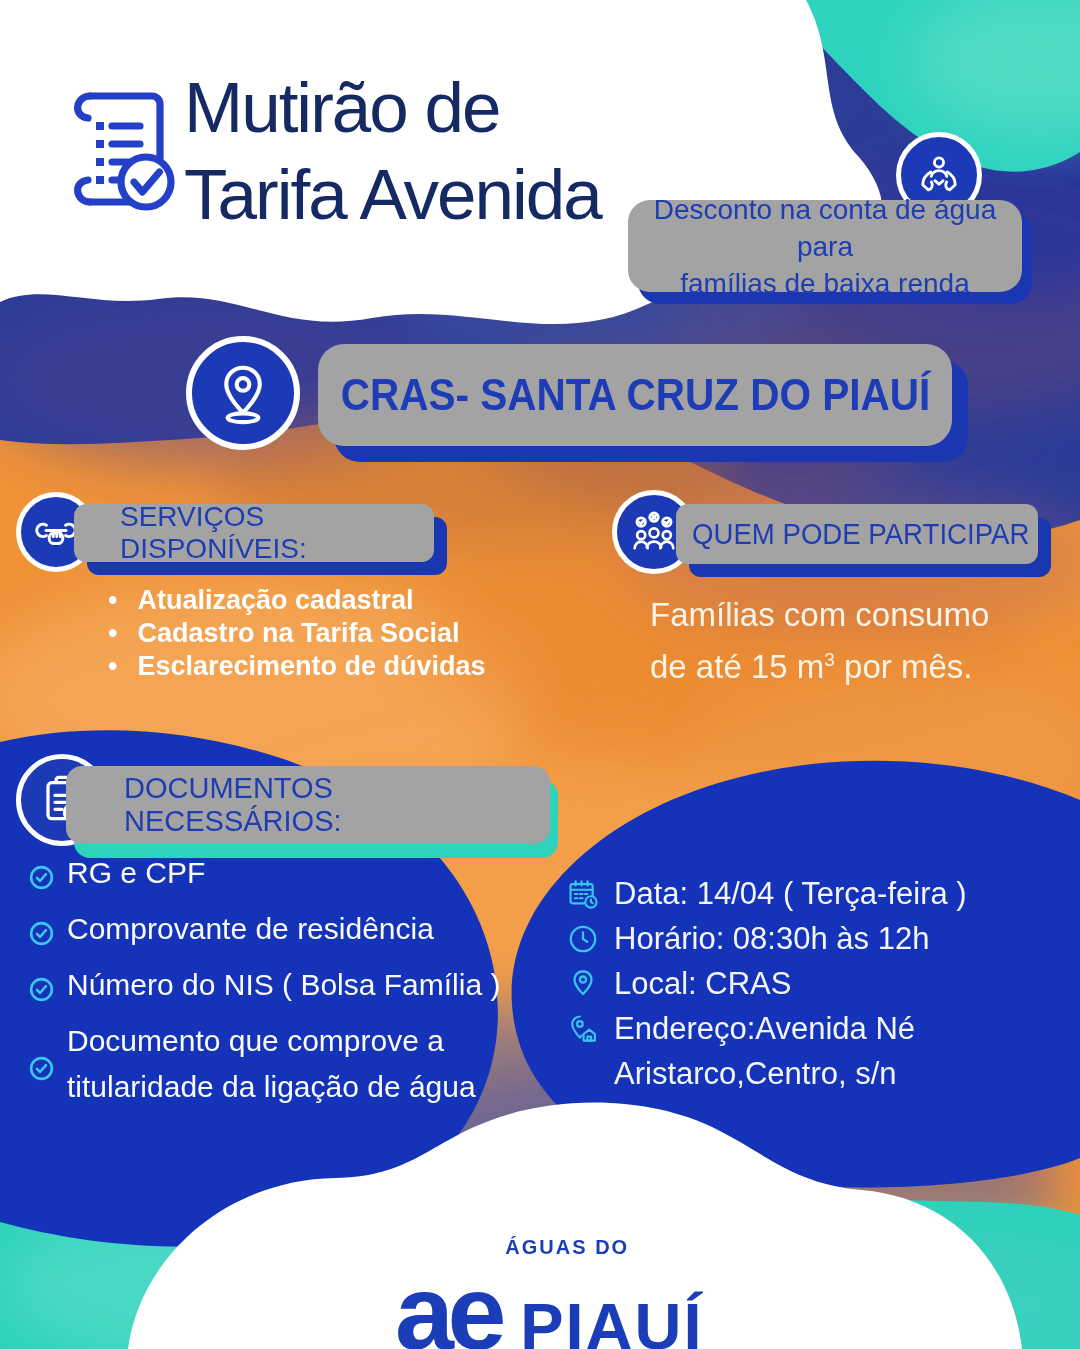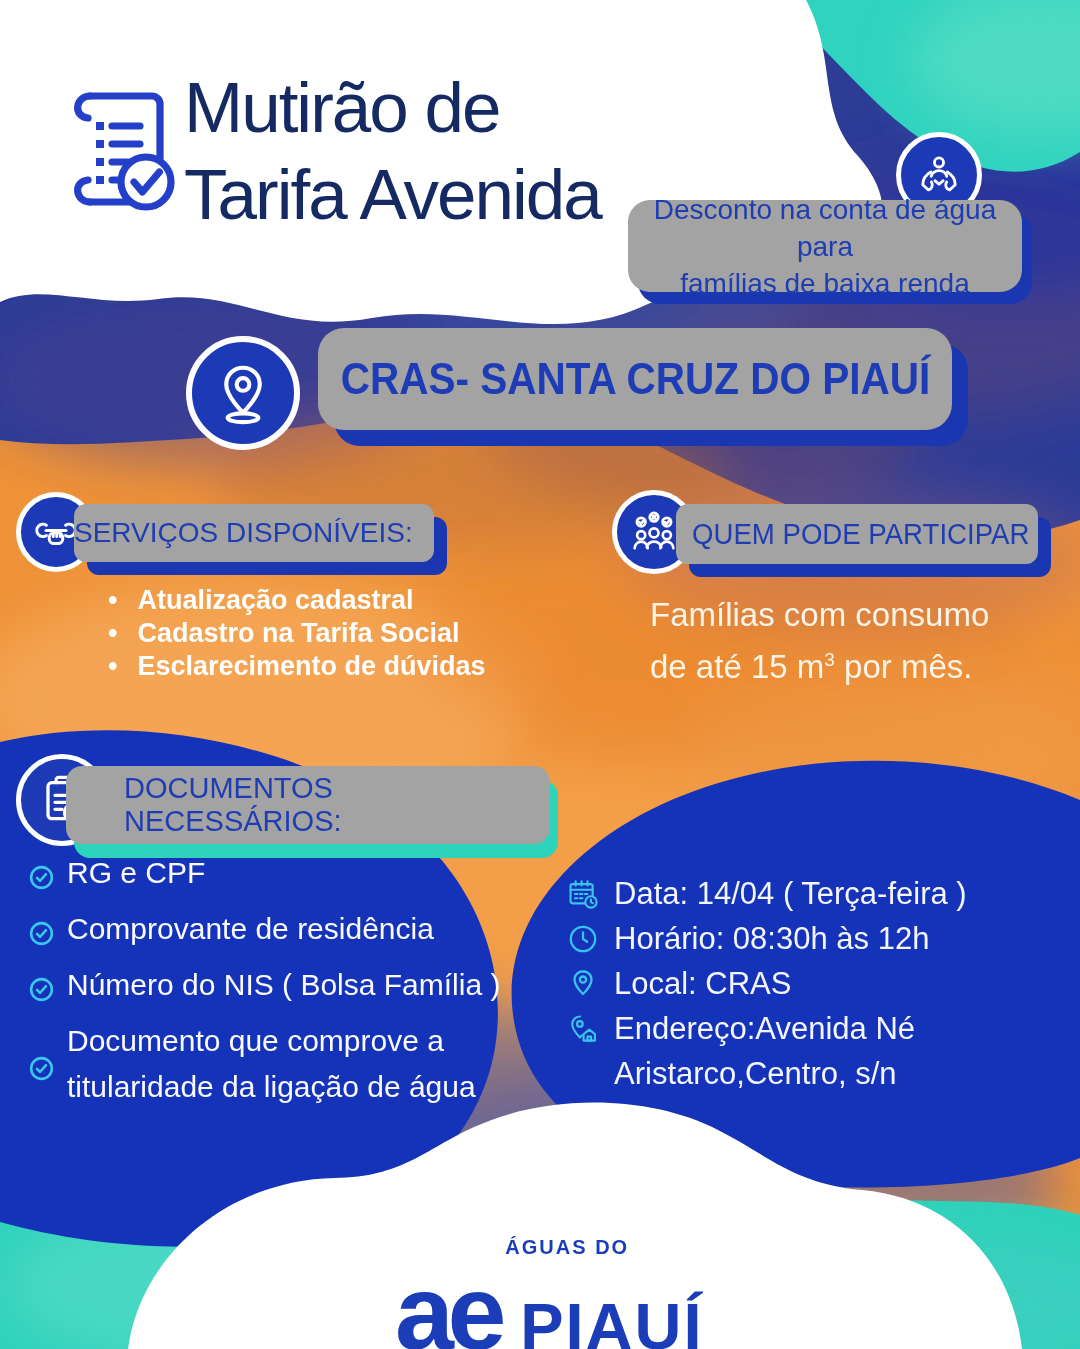--- a/index.html
+++ b/index.html
@@ -18,23 +18,23 @@
   .care-chip{left:896px;top:132px;width:86px;height:86px;border-width:5px;}
   .cras-chip{left:186px;top:336px;width:114px;height:114px;}
   .svc-chip{left:16px;top:492px;width:80px;height:80px;border-width:5px;}
   .quem-chip{left:612px;top:490px;width:84px;height:84px;border-width:5px;}
   .doc-chip{left:16px;top:754px;width:92px;height:92px;border-width:5px;}
 
   
   .pill{background:#a3a3a3;display:flex;align-items:center;box-sizing:border-box;color:#1e3db3;}
   .badge{left:628px;top:200px;width:394px;height:92px;border-radius:22px;box-shadow:10px 12px 0 #1a36b0;
          justify-content:center;text-align:center;font-size:28px;line-height:37px;flex-direction:column;}
-  .cras-pill{left:318px;top:328px;width:634px;height:102px;border-radius:26px;box-shadow:16px 16px 0 #1a36b0;justify-content:center;}
+  .cras-pill{left:318px;top:344px;width:634px;height:102px;border-radius:26px;box-shadow:16px 16px 0 #1a36b0;justify-content:center;}
   .cras-pill .t{font-size:45px;font-weight:bold;color:#1d3cb5;transform:scaleX(.9);white-space:nowrap;}
-  .svc-pill{left:74px;top:504px;width:360px;height:58px;border-radius:12px;box-shadow:13px 13px 0 #1a36b0;font-size:28px;}
+  .svc-pill{left:74px;top:504px;width:360px;height:58px;border-radius:12px;box-shadow:13px 13px 0 #1a36b0;padding-left:46px;font-size:28px;}
   .quem-pill{left:676px;top:504px;width:362px;height:60px;border-radius:12px;box-shadow:13px 13px 0 #1a36b0;padding-left:16px;font-size:30px;}
   .quem-pill .t{transform:scaleX(.92);transform-origin:left center;white-space:nowrap;}
   .doc-pill{left:66px;top:766px;width:484px;height:78px;border-radius:16px;box-shadow:8px 14px 0 #2ed3bc;padding-left:58px;font-size:29px;}
 
   
   .svc-list{left:108px;top:584px;color:#ffffff;font-weight:bold;font-size:27px;line-height:33px;}
   .svc-list .row{display:flex;margin-bottom:0;}
   .svc-list .row::before{content:"•";margin-right:20px;}
 
   

